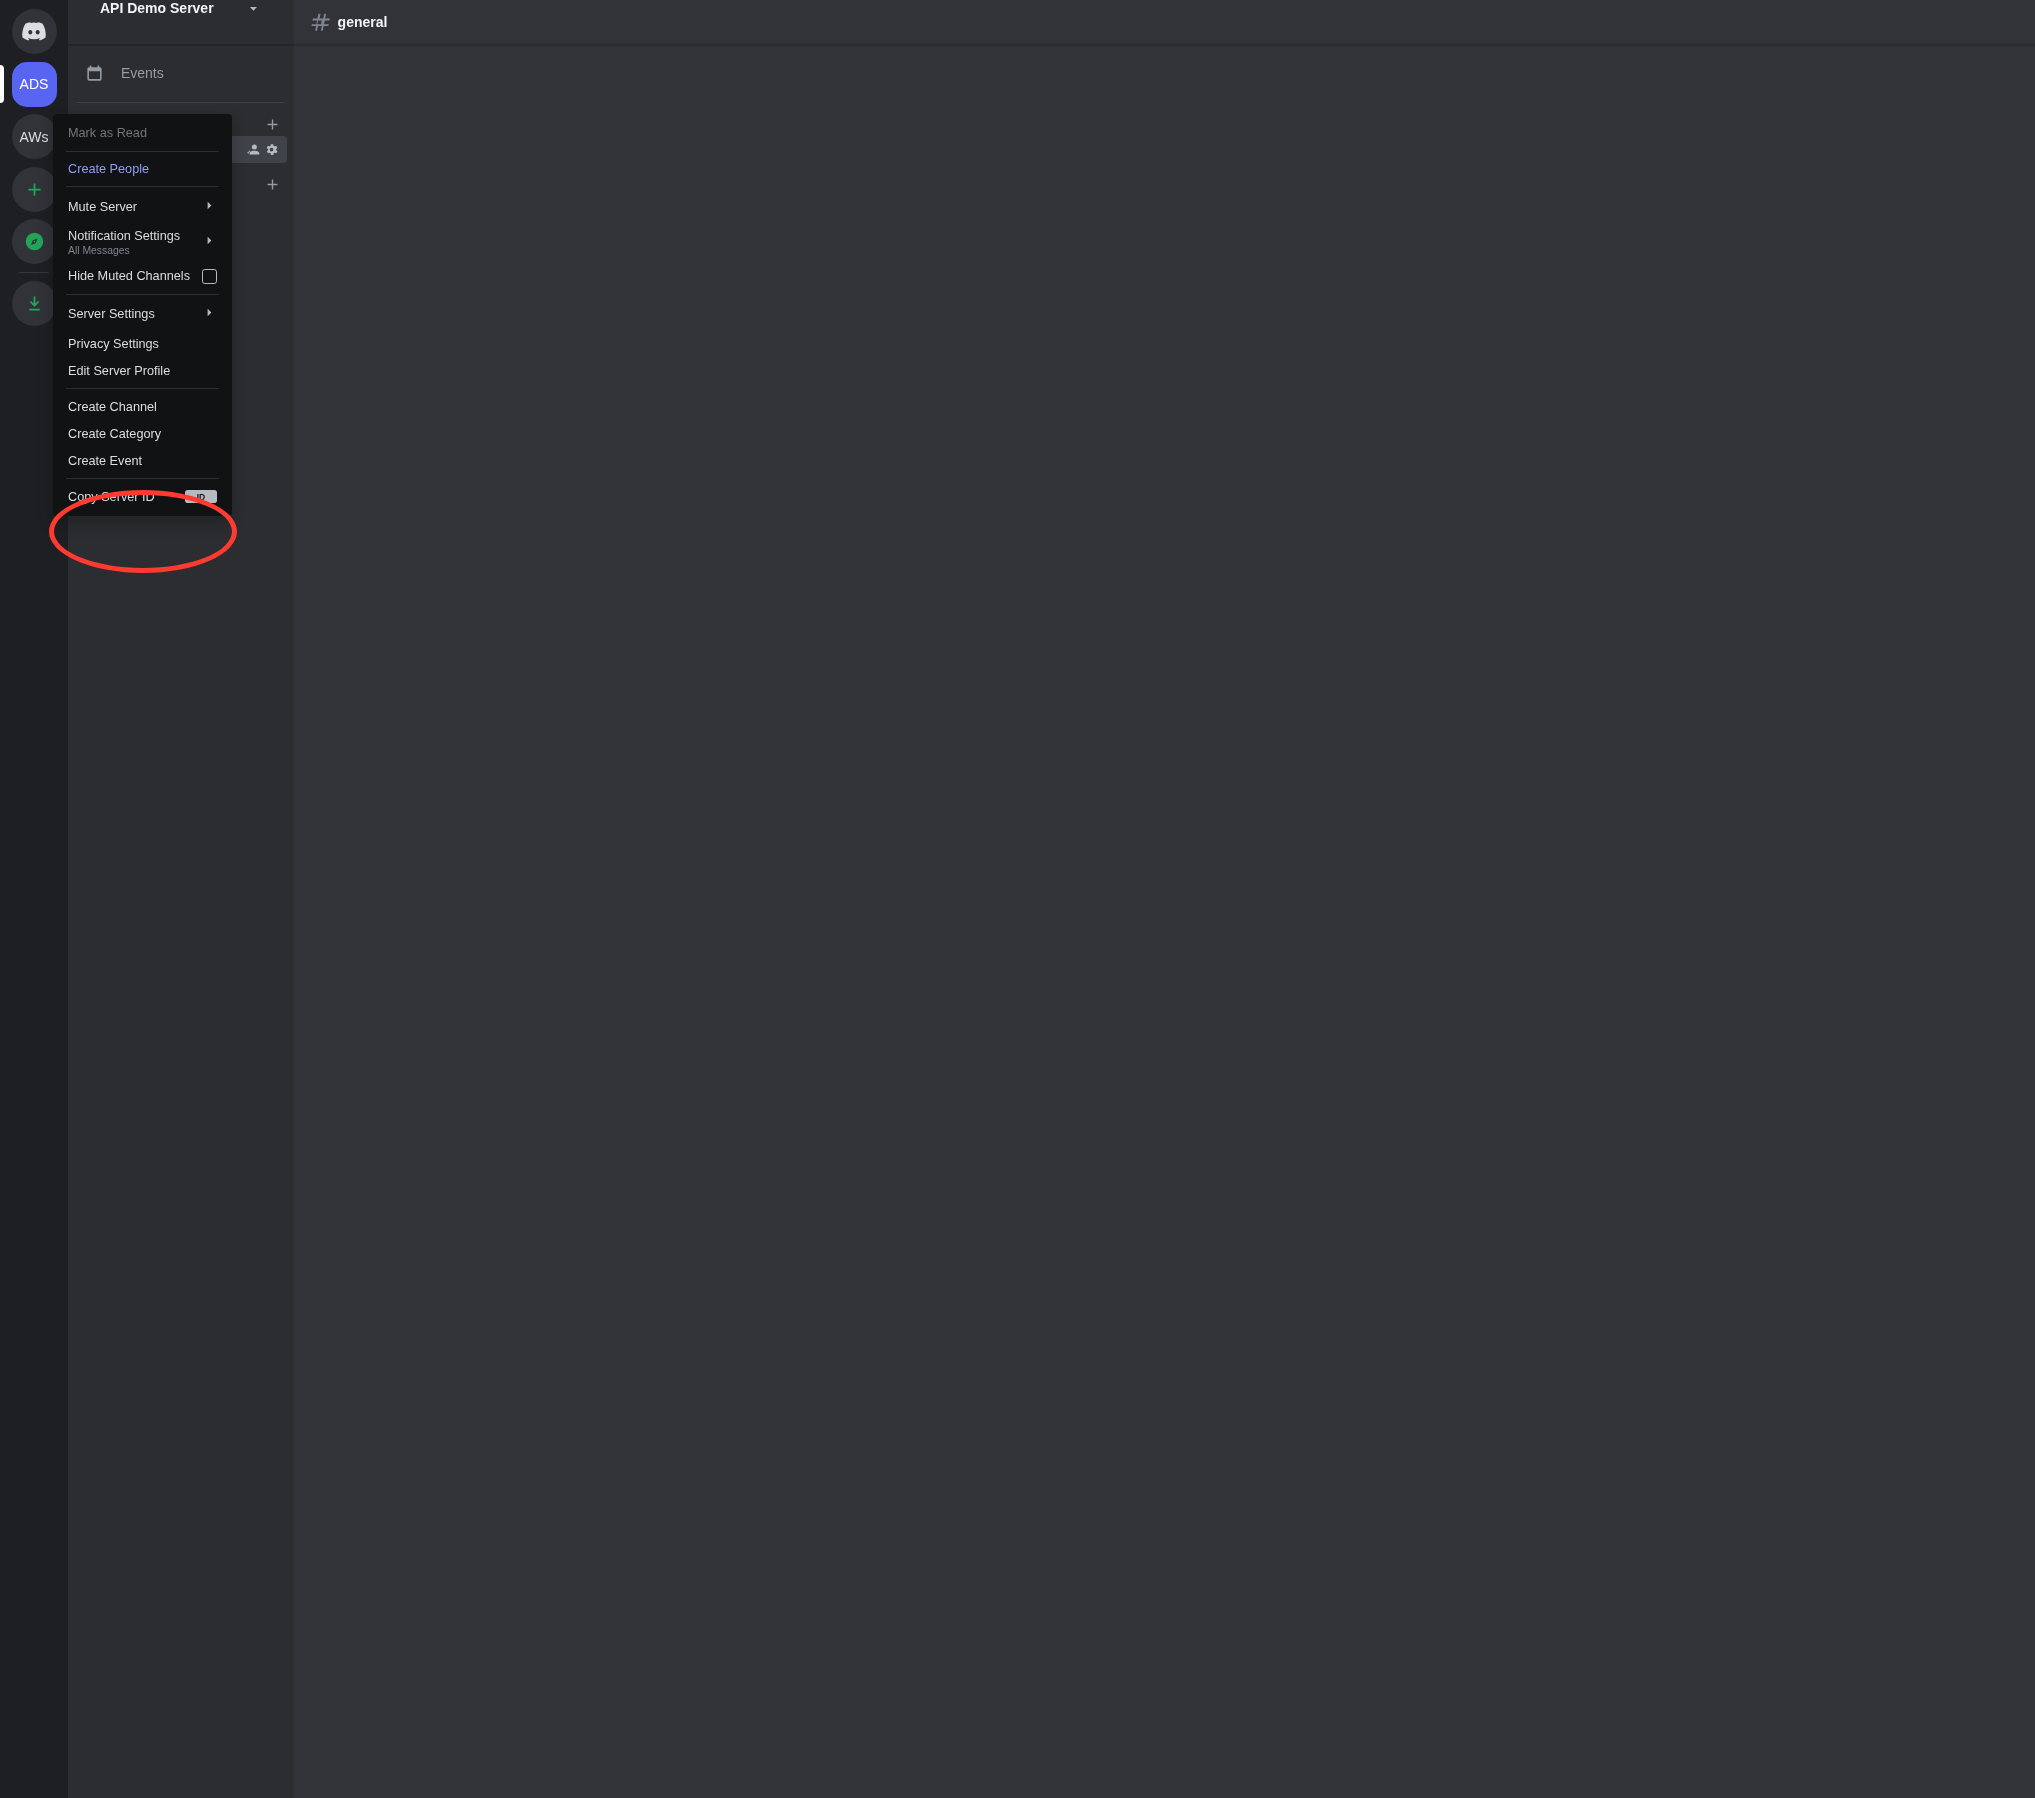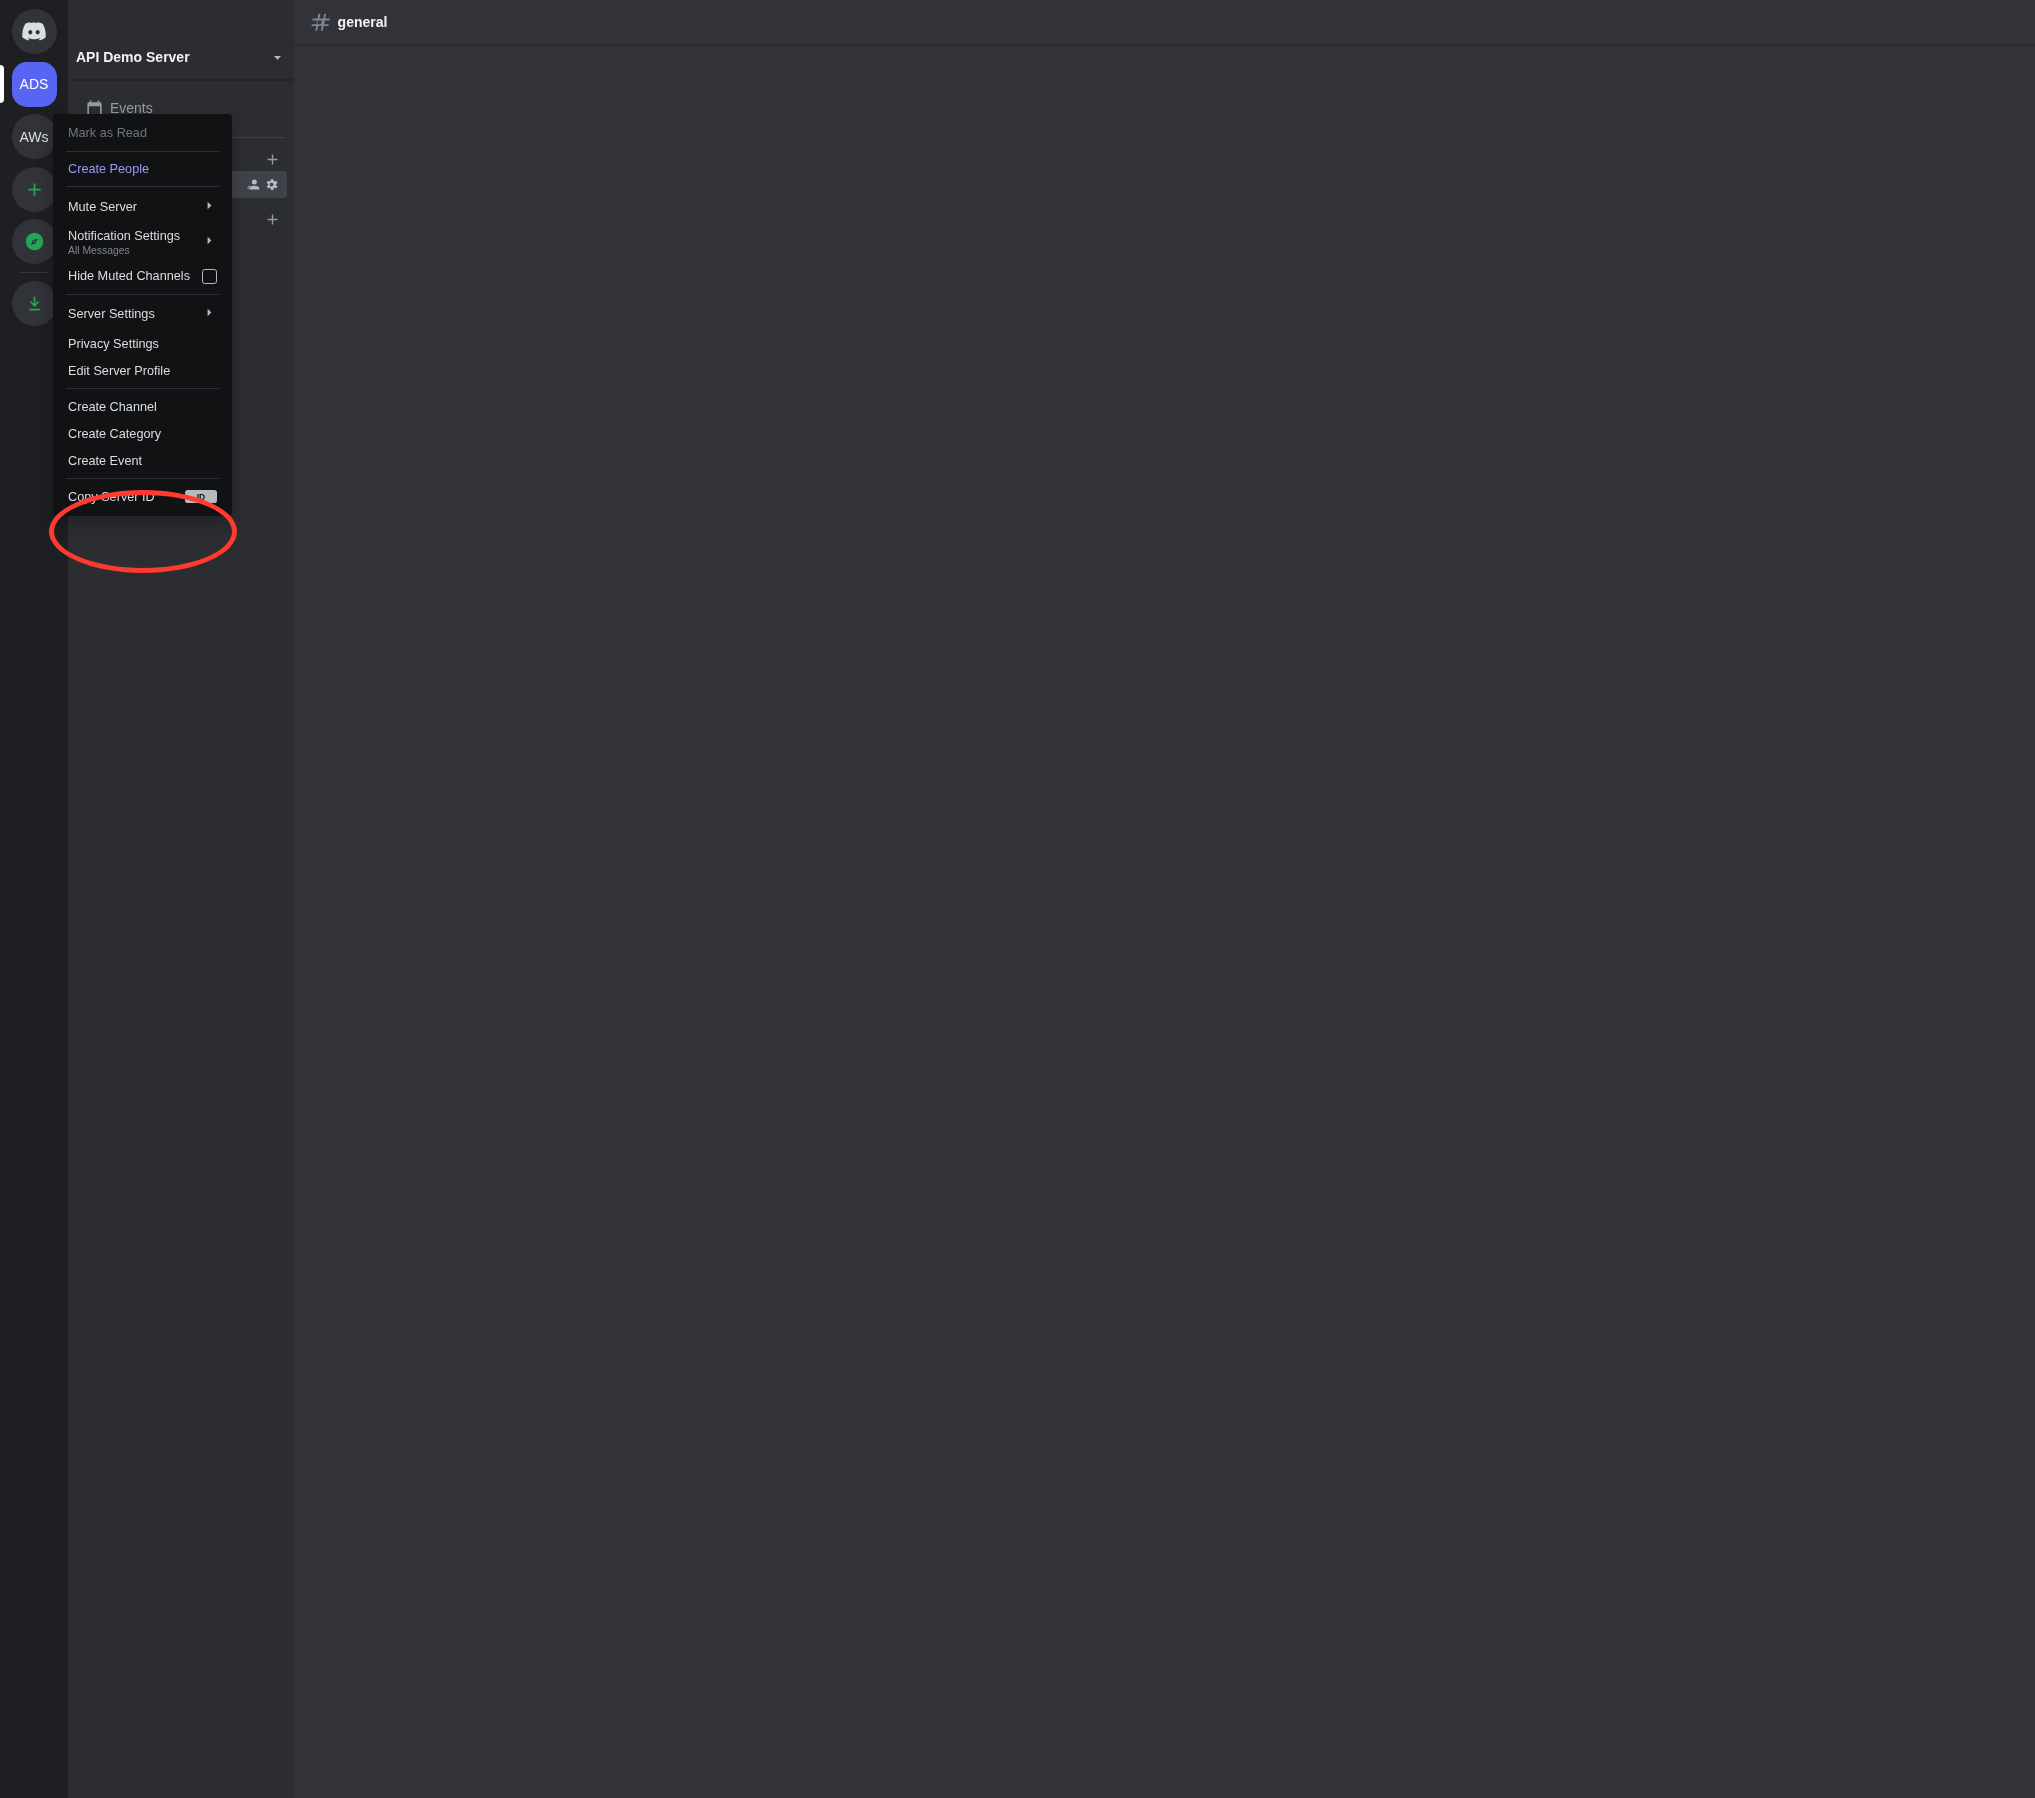--- a/index.html
+++ b/index.html
@@ -68,40 +68,39 @@
   
   .channel-sidebar {
     width: 226px;
     background: #2b2d31;
     display: flex;
     flex-direction: column;
     flex-shrink: 0;
   }
   .server-header {
     height: 45px;
-    padding: 0 8px;
-    display: flex;
-    align-items: center;
+    padding: 0 32px;
+    display: flex;
+    align-items: flex-start;
     justify-content: space-between;
     border-bottom: 0.9px solid rgba(0,0,0,0.2);
     box-shadow: 0 0.9px 0 rgba(4,4,5,0.2);
     cursor: pointer;
-    margin-top: 35px;
   }
   .server-header .title {
     font-size: 14px;
     font-weight: 600;
     color: #f2f3f5;
   }
   .server-header .chev { width: 17px; height: 17px; fill: #dbdee1; opacity: 0.8; }
 
   .events-row {
     display: flex;
     align-items: center;
-    gap: 6px;
+    gap: 17px;
     padding: 11.3px 9.4px;
     margin: 7.5px 7.5px 0 7.5px;
     color: #949ba4;
     font-size: 14px;
     font-weight: 500;
     cursor: pointer;
   }
   .events-row svg { width: 19px; height: 19px; fill: #949ba4; }
   .sidebar-hr {
     height: 0.9px;

